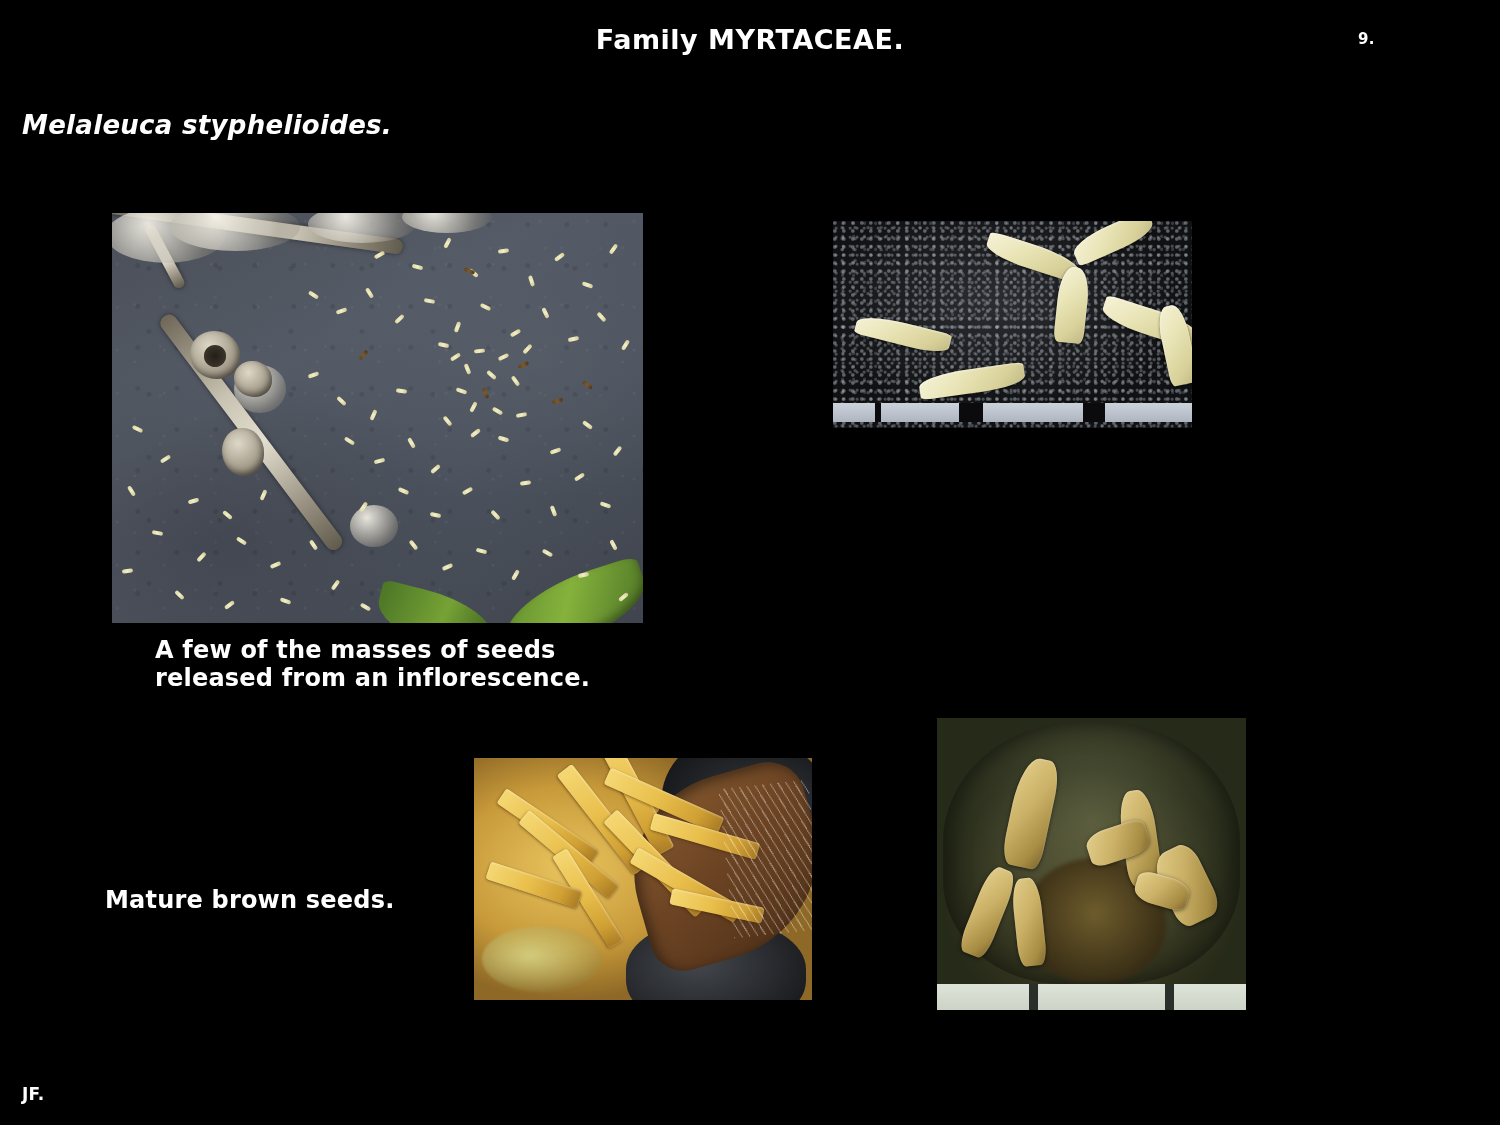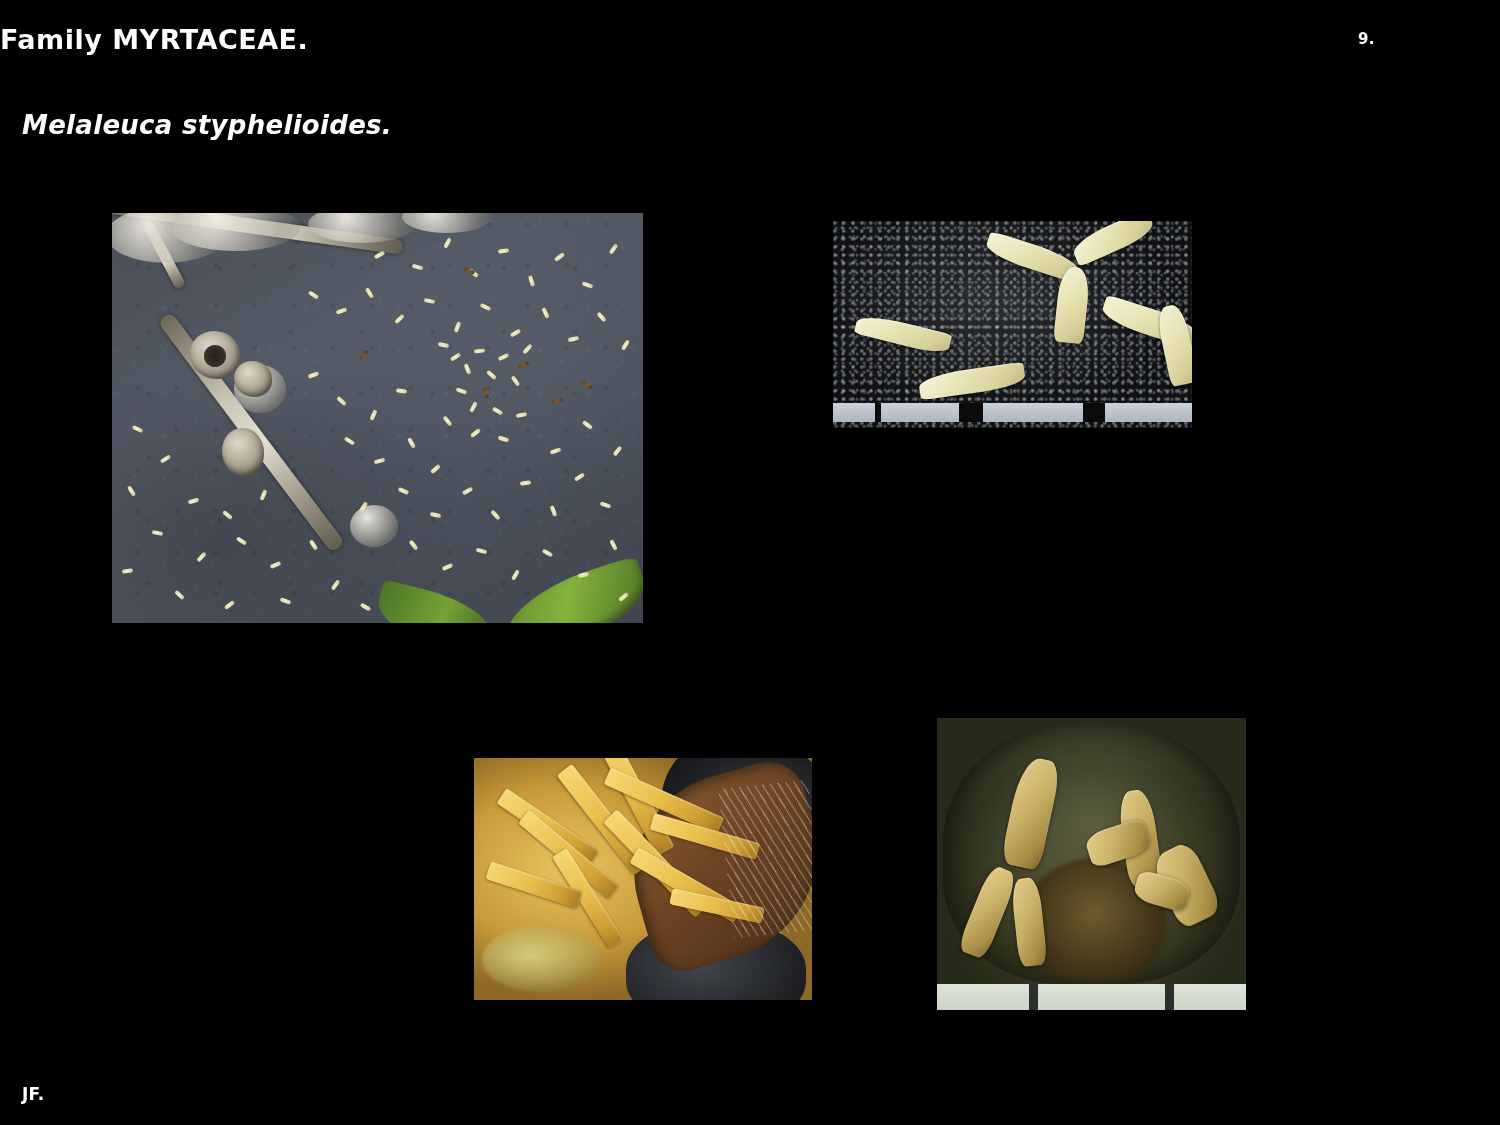--- a/index.html
+++ b/index.html
@@ -28,20 +28,21 @@
     font-family: "DejaVu Sans", sans-serif;
     font-weight: bold;
     white-space: pre-line;
     letter-spacing: 0.2px;
   }
 
   #slide-title {
     top: 24px;
     left: 0;
     width: 1500px;
+    text-align: center;
     font-size: 27px;
     font-weight: bold;
     letter-spacing: 0.5px;
   }
 
   #page-number {
     top: 30px;
     left: 1358px;
     font-size: 15px;
     font-weight: bold;
@@ -418,20 +419,22 @@
     <div class="seed-sm" style="left:158px;top:350px;transform:rotate(-22deg)"></div>
     <div class="seed-sm" style="left:196px;top:330px;transform:rotate(56deg)"></div>
     <div class="seed-sm" style="left:10px; top:356px;transform:rotate(-8deg)"></div>
     <div class="seed-sm" style="left:62px; top:380px;transform:rotate(44deg)"></div>
     <div class="seed-sm" style="left:112px;top:390px;transform:rotate(-36deg)"></div>
     <div class="seed-sm" style="left:168px;top:386px;transform:rotate(20deg)"></div>
     <div class="seed-sm" style="left:218px;top:370px;transform:rotate(-54deg)"></div>
     <div class="seed-sm" style="left:248px;top:392px;transform:rotate(30deg)"></div>
   </div>
 
+  <div class="txt" id="caption-seed-mass">A few of the masses of seeds
+released from an inflorescence.</div>
 
   <div class="photo" id="photo-pale-seeds">
     <div class="grit"></div>
 
     <div class="pseed" style="left:22px;  top:102px; width:96px; height:22px; border-radius:50% 10% 40% 12%; transform:rotate(14deg);"></div>
     <div class="pseed" style="left:152px; top:24px;  width:96px; height:24px; border-radius:14% 50% 12% 44%; transform:rotate(18deg);"></div>
     <div class="pseed" style="left:238px; top:4px;   width:84px; height:26px; border-radius:48% 12% 44% 12%; transform:rotate(-24deg);"></div>
     <div class="pseed" style="left:224px; top:46px;  width:30px; height:76px; border-radius:44% 44% 16% 16%; transform:rotate(6deg);"></div>
     <div class="pseed" style="left:268px; top:88px;  width:98px; height:26px; border-radius:12% 46% 12% 46%; transform:rotate(18deg);"></div>
     <div class="pseed" style="left:330px; top:84px;  width:28px; height:80px; border-radius:40% 40% 14% 14%; transform:rotate(-12deg);"></div>
@@ -460,20 +463,21 @@
     <div class="mseed" style="left:152px; top:118px; width:120px; height:18px; transform:rotate(30deg);"></div>
     <div class="mseed" style="left:60px;  top:132px; width:108px; height:17px; transform:rotate(58deg);"></div>
     <div class="mseed" style="left:12px;  top:118px; width:96px;  height:18px; transform:rotate(18deg);"></div>
     <div class="mseed" style="left:176px; top:70px;  width:110px; height:17px; transform:rotate(16deg);"></div>
     <div class="mseed" style="left:196px; top:140px; width:94px;  height:16px; transform:rotate(12deg);"></div>
 
     <div class="fibres"></div>
     <div class="moss"></div>
   </div>
 
+  <div class="txt" id="caption-mature-seeds">Mature brown seeds.</div>
 
   <div class="photo" id="photo-capsule-interior">
     <div class="rim"></div>
     <div class="cavity"></div>
 
     <div class="cseed" style="left:74px;  top:40px;  width:40px; height:110px; border-radius:46% 30% 20% 26%; transform:rotate(12deg);"></div>
     <div class="cseed" style="left:186px; top:72px;  width:34px; height:96px;  border-radius:40% 40% 22% 22%; transform:rotate(-8deg);"></div>
     <div class="cseed" style="left:36px;  top:148px; width:30px; height:92px;  border-radius:34% 34% 26% 26%; transform:rotate(22deg);"></div>
     <div class="cseed" style="left:78px;  top:160px; width:28px; height:88px;  border-radius:36% 36% 24% 24%; transform:rotate(-6deg);"></div>
     <div class="cseed" style="left:226px; top:128px; width:46px; height:78px;  border-radius:40% 30% 30% 24%; transform:rotate(-26deg);"></div>

